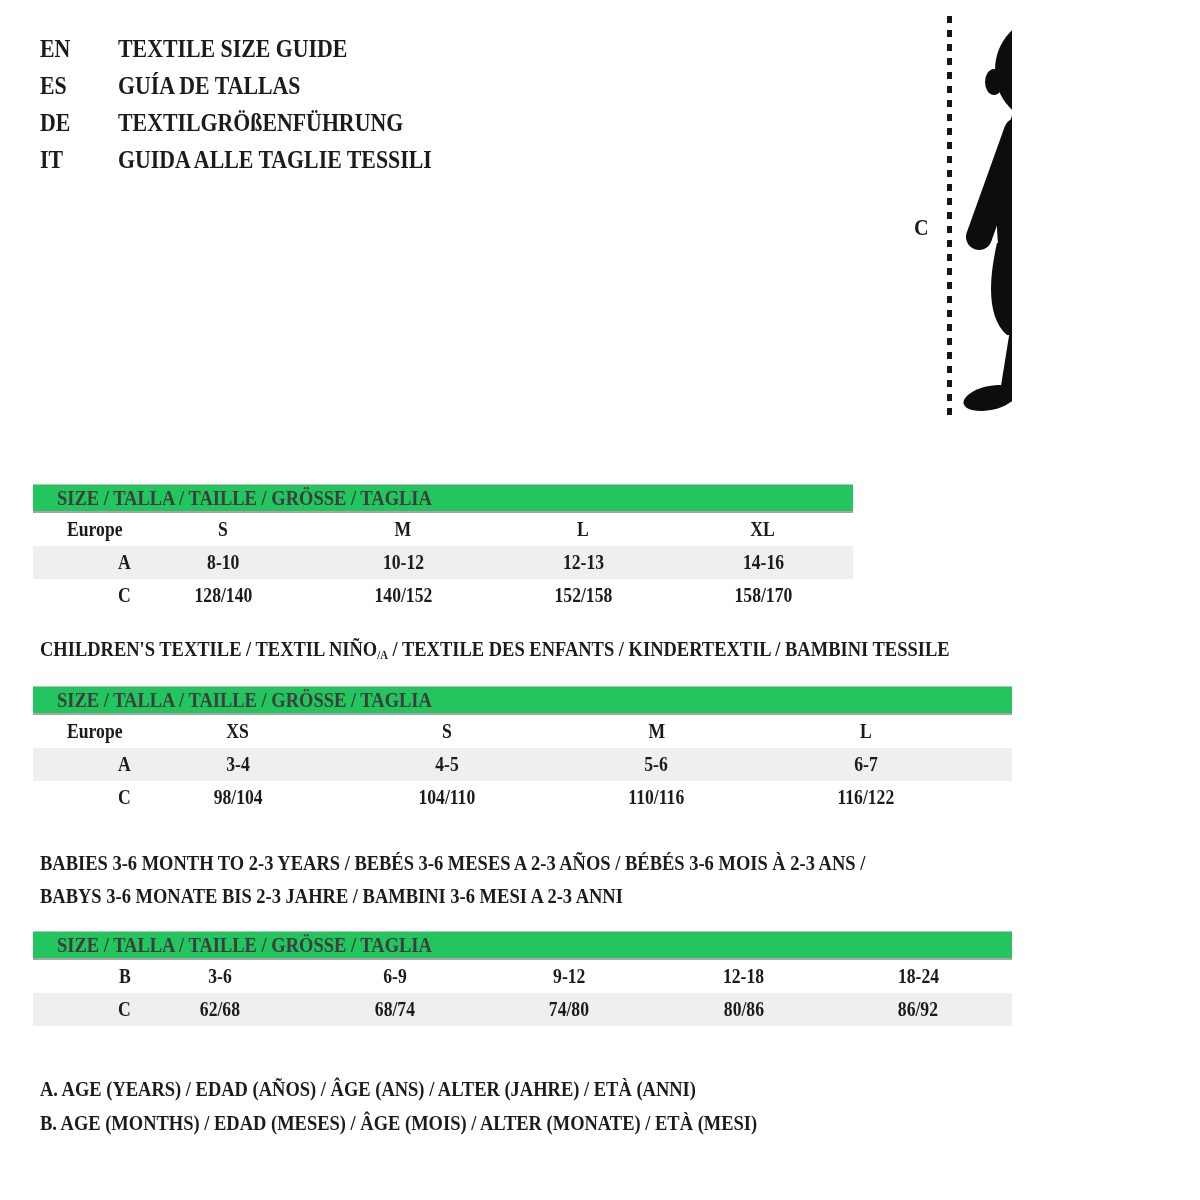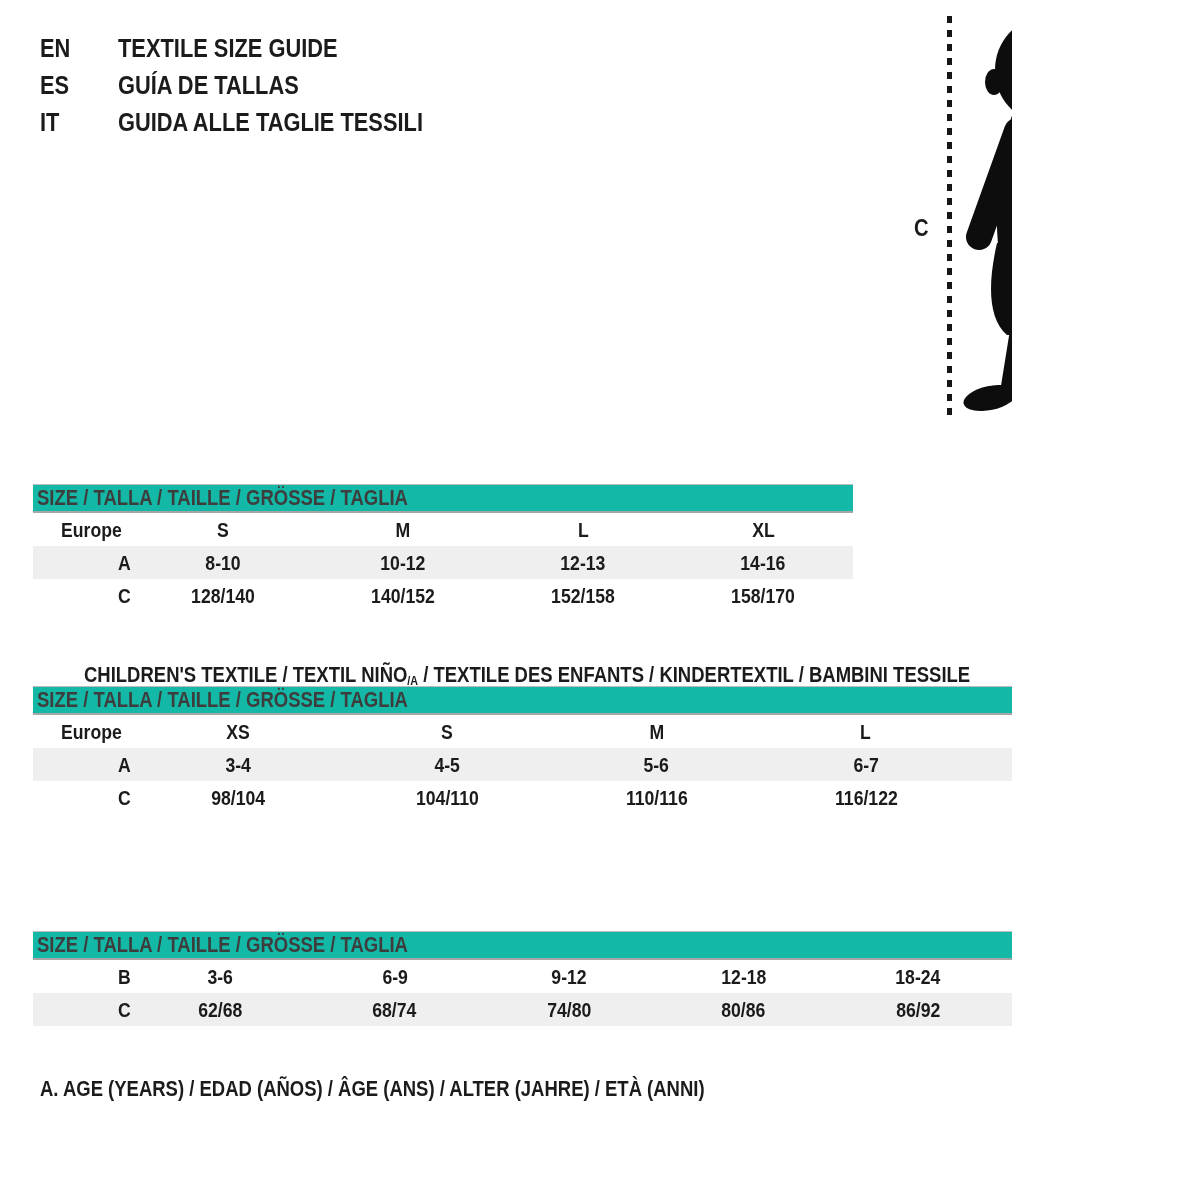--- a/index.html
+++ b/index.html
@@ -1,18 +1,18 @@
 <!DOCTYPE html>
 <html><head>
 <meta charset="utf-8">
 <style>
   html,body { margin:0; padding:0; background:#fff; }
   .page {
     position:relative; width:1012px; height:1200px; background:#ffffff;
-    font-family:Liberation Sans, sans-serif; font-weight:bold; color:#1b1b1b;
+    font-family:Liberation Serif, serif; font-weight:bold; color:#1b1b1b;
     overflow:hidden;
   }
   
   .cx  { display:inline-block; transform:scaleX(0.84); transform-origin:0 50%; white-space:nowrap; }
   .cxc { display:inline-block; transform:scaleX(0.84); white-space:nowrap; }
 
   
   .lang-block { position:absolute; left:40px; top:30px; }
   .lang-row   { display:grid; grid-template-columns:78px auto; height:37px; align-items:center; font-size:26px; }
 
@@ -20,32 +20,32 @@
   .measure-label { position:absolute; left:914px; top:214px; font-size:24px; }
   .dash-line {
     position:absolute; left:947px; top:16px; width:5px; height:400px;
     background:repeating-linear-gradient(to bottom, #161616 0 7px, transparent 7px 14px);
   }
   .baby-svg { position:absolute; left:963px; top:15px; width:180px; height:400px; }
 
   
   .sec-title { position:absolute; left:40px; font-size:22px; line-height:25px; }
   .t-junior   { top:438px; }
-  .t-children { top:662px;margin-left:44px; }
+  .t-children { top:636px; }
   .t-babies   { top:846px; line-height:33px; }
   .sub { font-size:0.58em; vertical-align:-0.22em; }
 
   
   .size-table { position:absolute; left:33px; }
   .tbl-junior   { top:484px; width:820px; }
   .tbl-children { top:686px; width:1147px; }
   .tbl-babies   { top:931px; width:1147px; }
   .thead {
-    height:29px; background:#14b8a6; display:flex; align-items:flex-start;
-    padding-left:4px; box-sizing:border-box; font-size:22px; color:#3d3d3d;
+    height:29px; background:#22c55e; display:flex; align-items:flex-start;
+    padding-left:24px; box-sizing:border-box; font-size:22px; color:#3d3d3d;
     border-bottom:2px solid #a6a6a6; border-top:1px solid #bdbdbd;
   }
   .trow { display:grid; height:33px; align-items:center; font-size:21px; }
   .tbl-junior   .trow { grid-template-columns:100px repeat(4,1fr); }
   .tbl-children .trow { grid-template-columns:100px repeat(5,1fr); }
   .tbl-babies   .trow { grid-template-columns:100px repeat(6,1fr); }
   .trow .c0 { padding-left:8px; text-align:right; }
   .trow .c  { text-align:center; }
   .trow.alt { background:#efefef; }
 
@@ -59,20 +59,24 @@
 <div class="page">
 
   <div class="lang-block">
     <div class="lang-row">
       <span class="cx">EN</span>
       <span class="cx">TEXTILE SIZE GUIDE</span>
     </div>
     <div class="lang-row">
       <span class="cx">ES</span>
       <span class="cx">GUÍA DE TALLAS</span>
+    </div>
+    <div class="lang-row">
+      <span class="cx">DE</span>
+      <span class="cx">TEXTILGRÖßENFÜHRUNG</span>
     </div>
     <div class="lang-row">
       <span class="cx">IT</span>
       <span class="cx">GUIDA ALLE TAGLIE TESSILI</span>
     </div>
   </div>
 
   <span class="measure-label cx">C</span>
   <div class="dash-line"></div>
   <svg class="baby-svg" viewBox="0 0 180 400" aria-hidden="true">
@@ -144,20 +148,24 @@
     <div class="trow">
       <span class="c0"><span class="cx">C</span></span>
       <span class="c"><span class="cxc">98/104</span></span>
       <span class="c"><span class="cxc">104/110</span></span>
       <span class="c"><span class="cxc">110/116</span></span>
       <span class="c"><span class="cxc">116/122</span></span>
       <span class="c"><span class="cxc">122/128</span></span>
     </div>
   </div>
 
+  <div class="sec-title t-babies">
+    <div><span class="cx">BABIES 3-6 MONTH TO 2-3 YEARS / BEBÉS 3-6 MESES A 2-3 AÑOS / BÉBÉS 3-6 MOIS À 2-3 ANS /</span></div>
+    <div><span class="cx">BABYS 3-6 MONATE BIS 2-3 JAHRE / BAMBINI 3-6 MESI A 2-3 ANNI</span></div>
+  </div>
   <div class="size-table tbl-babies">
     <div class="thead">
       <span class="cx">SIZE / TALLA / TAILLE / GRÖSSE / TAGLIA</span>
     </div>
     <div class="trow">
       <span class="c0"><span class="cx">B</span></span>
       <span class="c"><span class="cxc">3-6</span></span>
       <span class="c"><span class="cxc">6-9</span></span>
       <span class="c"><span class="cxc">9-12</span></span>
       <span class="c"><span class="cxc">12-18</span></span>
@@ -172,15 +180,18 @@
       <span class="c"><span class="cxc">80/86</span></span>
       <span class="c"><span class="cxc">86/92</span></span>
       <span class="c"><span class="cxc">92/98</span></span>
     </div>
   </div>
 
   <div class="legend">
     <div class="legend-line">
         <span class="cx">A. AGE (YEARS) / EDAD (AÑOS) / ÂGE (ANS) / ALTER (JAHRE) / ETÀ (ANNI)</span>
       </div>
+    <div class="legend-line">
+        <span class="cx">B. AGE (MONTHS) / EDAD (MESES) / ÂGE (MOIS) / ALTER (MONATE) / ETÀ (MESI)</span>
+      </div>
   </div>
 
 </div>
 
 </body></html>

